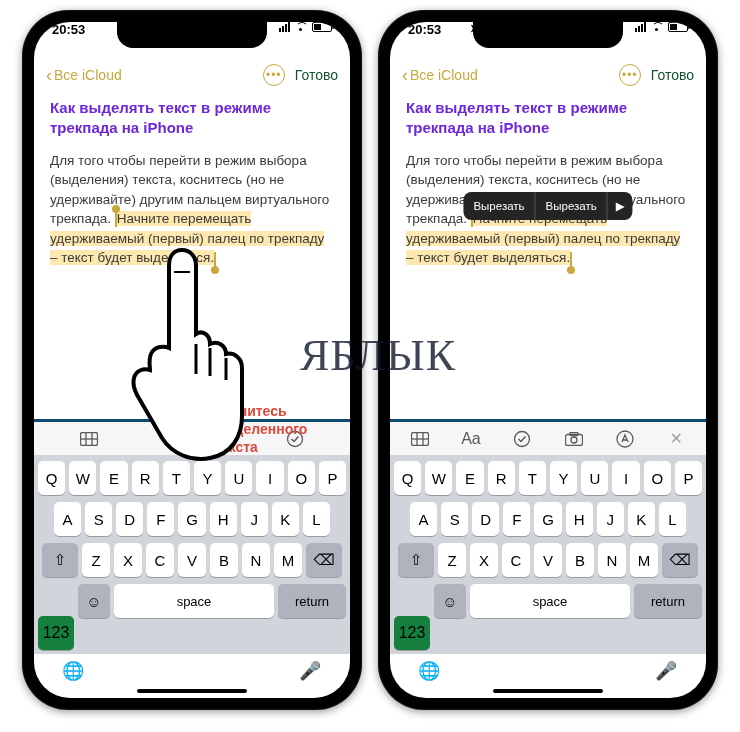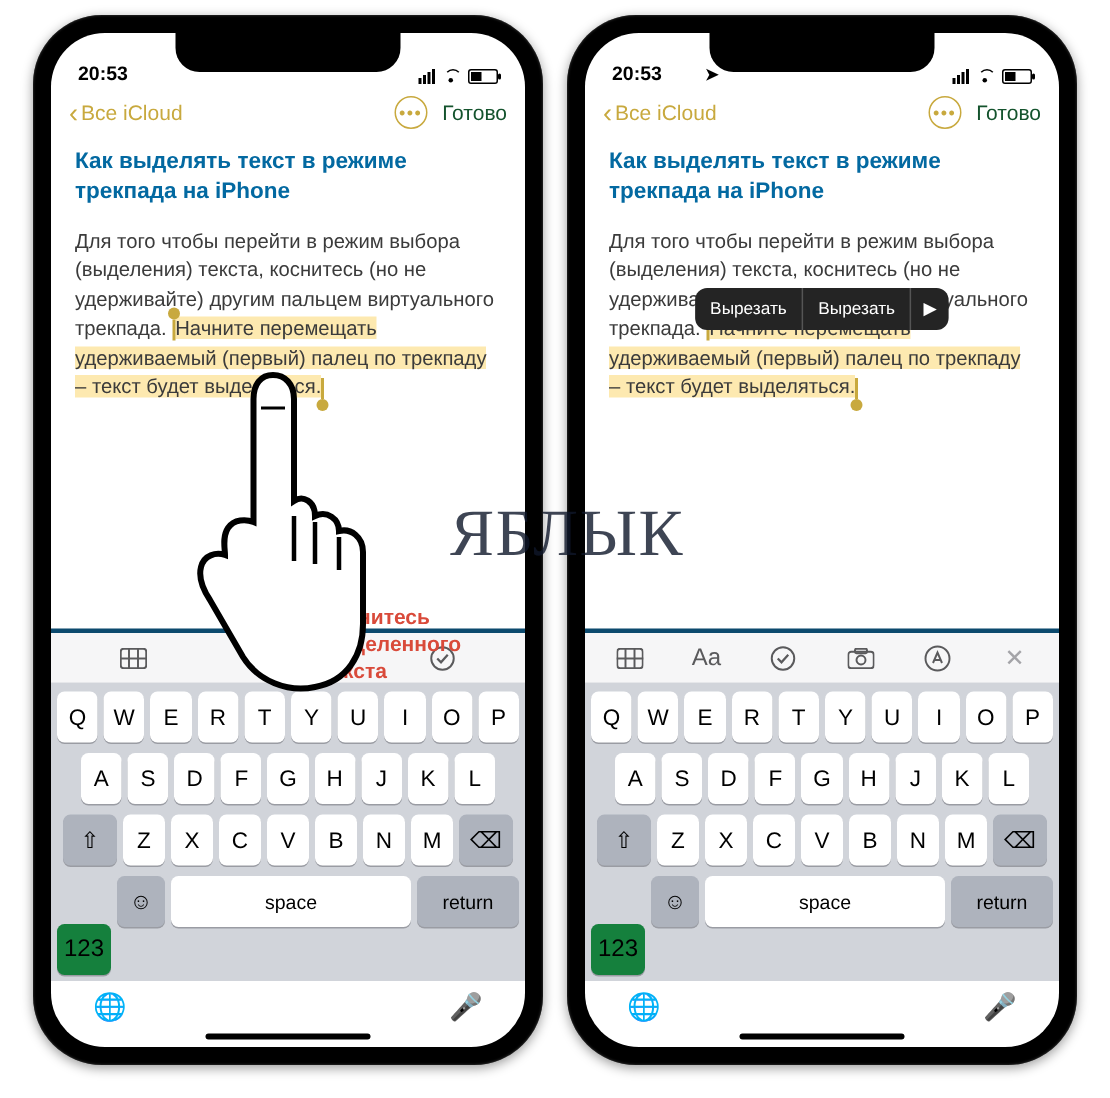--- a/index.html
+++ b/index.html
@@ -3,42 +3,42 @@
 <meta charset="utf-8">
 <style>
   *{box-sizing:border-box;margin:0;padding:0;font-family:-apple-system,Helvetica,Arial,sans-serif;}
   body{background:#fff;width:740px;height:732px;position:relative;}
   .stage{position:relative;width:740px;height:732px;}
   .phone{position:absolute;width:340px;height:700px;top:10px;border-radius:46px;background:#000;padding:12px;box-shadow:0 2px 8px rgba(0,0,0,.4),inset 0 0 2px #444;}
   .phone.left{left:22px;}
   .phone.right{left:378px;}
   .screen{width:100%;height:100%;background:#fff;border-radius:36px;overflow:hidden;position:relative;display:flex;flex-direction:column;}
   .notch{position:absolute;top:0;left:50%;transform:translateX(-50%);width:150px;height:26px;background:#000;border-bottom-left-radius:16px;border-bottom-right-radius:16px;z-index:50;}
-  .status{height:36px;display:flex;align-items:flex-end;padding:0 18px 2px;font-size:13px;font-weight:600;}
+  .status{height:36px;display:flex;align-items:flex-start;padding:0 18px 2px;font-size:13px;font-weight:600;}
   .status .time{flex:0 0 60px;}
   .status .loc{font-size:11px;margin-left:2px;}
   .status .gap{flex:1;}
   .status .ind{display:flex;align-items:center;gap:4px;font-size:11px;}
   .sig{display:inline-flex;align-items:flex-end;gap:1px;}
   .sig i{width:2px;background:#000;display:inline-block;}
   .sig i:nth-child(1){height:4px;}.sig i:nth-child(2){height:6px;}.sig i:nth-child(3){height:8px;}.sig i:nth-child(4){height:10px;}
   .batt{width:20px;height:10px;border:1px solid #000;border-radius:2px;position:relative;}
   .batt::after{content:"";position:absolute;right:-3px;top:2px;width:2px;height:4px;background:#000;border-radius:1px;}
   .batt i{position:absolute;left:1px;top:1px;height:6px;width:7px;background:#000;}
   .wifi{width:14px;height:10px;position:relative;}
   .wifi::before{content:"";position:absolute;left:2px;top:0;width:10px;height:10px;border:1.5px solid #000;border-radius:50%;border-left-color:transparent;border-bottom-color:transparent;border-right-color:transparent;}
   .wifi::after{content:"";position:absolute;left:5px;top:6px;width:3px;height:3px;background:#000;border-radius:50%;}
   .nav{display:flex;align-items:center;padding:4px 12px;height:34px;}
   .back{color:#c8a93e;font-size:14px;display:flex;align-items:center;gap:2px;}
   .back .chev{font-size:18px;line-height:1;}
   .nav .sp{flex:1;}
   .more{width:22px;height:22px;border:1.5px solid #c8a93e;border-radius:50%;display:flex;align-items:center;justify-content:center;color:#c8a93e;font-size:12px;letter-spacing:1px;margin-right:10px;}
   .done{color:#14532d;font-size:14px;font-weight:500;}
   .note{padding:6px 16px;flex:1;font-size:13.5px;line-height:1.45;color:#3b3b3b;}
-  .note h2{font-size:15px;font-weight:700;color:#0369a1;margin-bottom:12px;line-height:1.35;}
+  .note h2{font-size:15px;font-weight:700;color:#6d28d9;margin-bottom:12px;line-height:1.35;}
   .hl{background:#fde9b0;}
   .cursor{display:inline-block;width:2px;height:14px;background:#c8a93e;position:relative;vertical-align:middle;}
   .cursor.dot::after{content:"";position:absolute;width:8px;height:8px;background:#c8a93e;border-radius:50%;left:-3px;}
   .cursor.top.dot::after{top:-8px;}
   .cursor.bot.dot::after{bottom:-8px;}
   .editmenu{position:absolute;top:170px;left:50%;transform:translateX(-50%);background:#242424;border-radius:8px;display:flex;align-items:center;height:28px;overflow:hidden;z-index:20;}
   .editmenu span{color:#fff;font-size:11.5px;padding:0 10px;border-right:1px solid #555;line-height:30px;}
   .editmenu span:last-child{border:none;padding:0 8px;}
   .hint{position:absolute;top:380px;left:180px;color:#d94a3a;font-size:14px;font-weight:600;line-height:1.3;z-index:30;}
   .finger{position:absolute;top:228px;left:100px;z-index:40;}

